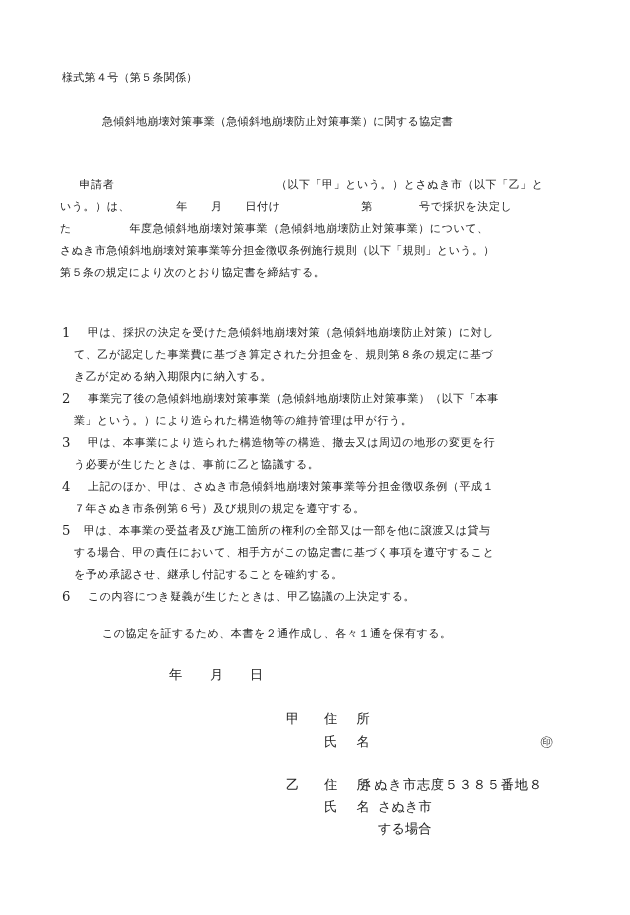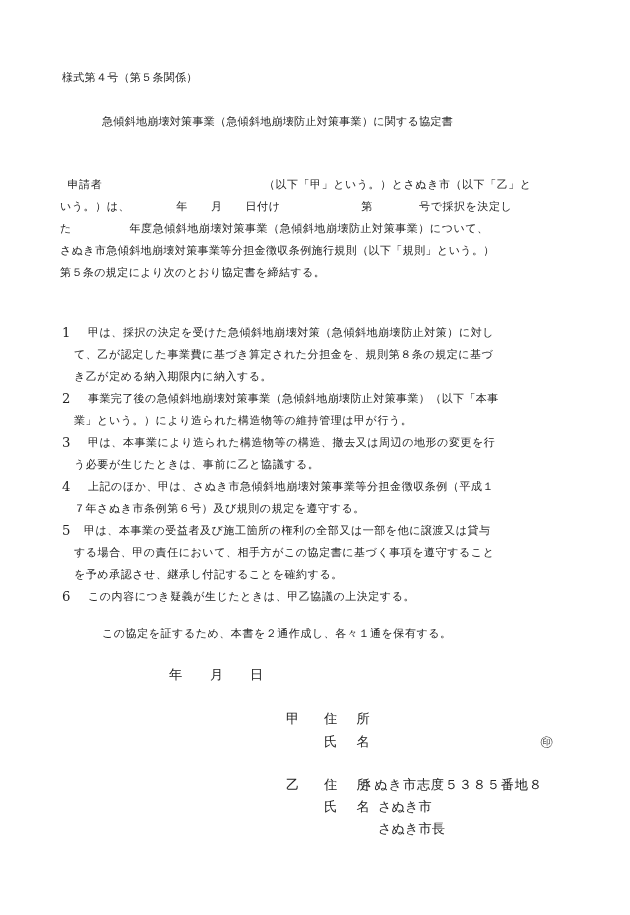--- a/index.html
+++ b/index.html
@@ -16,21 +16,21 @@
   .abs { position: absolute; white-space: pre; font-size: 13.2px; line-height: 18px; }
 </style>
 </head>
 <body>
 
 <div class="ln" style="left:62px;top:69px;">様式第４号（第５条関係）</div>
 
 <div class="ln" style="left:102px;top:113px;">急傾斜地崩壊対策事業（急傾斜地崩壊防止対策事業）に関する協定書</div>
 
 <div>
-  <div class="ln" style="left:56px;top:176px;letter-spacing:0.55px;">　申請者　　　　　　　　　　　　　　（以下「甲」という。）とさぬき市（以下「乙」と</div>
+  <div class="ln" style="left:68px;top:176px;letter-spacing:0.55px;">　申請者　　　　　　　　　　　　　　（以下「甲」という。）とさぬき市（以下「乙」と</div>
   <div class="ln" style="left:60px;top:198px;letter-spacing:0.55px;">いう。）は、　　　　年　　月　　日付け　　　　　　　第　　　　号で採択を決定し</div>
   <div class="ln" style="left:60px;top:220px;letter-spacing:0.55px;">た　　　　　年度急傾斜地崩壊対策事業（急傾斜地崩壊防止対策事業）について、</div>
   <div class="ln" style="left:60px;top:242px;letter-spacing:0.4px;">さぬき市急傾斜地崩壊対策事業等分担金徴収条例施行規則（以下「規則」という。）</div>
   <div class="ln" style="left:60px;top:264px;letter-spacing:0.4px;">第５条の規定により次のとおり協定書を締結する。</div>
 </div>
 
 <div>
 
   <div>
     <span class="abs" style="left:62px;top:324px;">1</span>
@@ -86,14 +86,14 @@
   <span class="abs" style="left:378px;top:733px;"></span>
   <span class="abs" style="left:540px;top:733px;">㊞</span>
 </div>
 
 <div>
   <span class="abs" style="left:286px;top:776px;">乙</span>
   <span class="abs" style="left:324px;top:776px;letter-spacing:3px;">住　所</span>
   <span class="abs" style="left:360px;top:776px;letter-spacing:0.8px;">さぬき市志度５３８５番地８</span>
   <span class="abs" style="left:324px;top:798px;letter-spacing:3px;">氏　名</span>
   <span class="abs" style="left:378px;top:798px;">さぬき市</span>
-  <span class="abs" style="left:378px;top:820px;">さぬき市長</span>
+  <span class="abs" style="left:378px;top:820px;">する場合</span>
 </div>
 
 </body></html>

